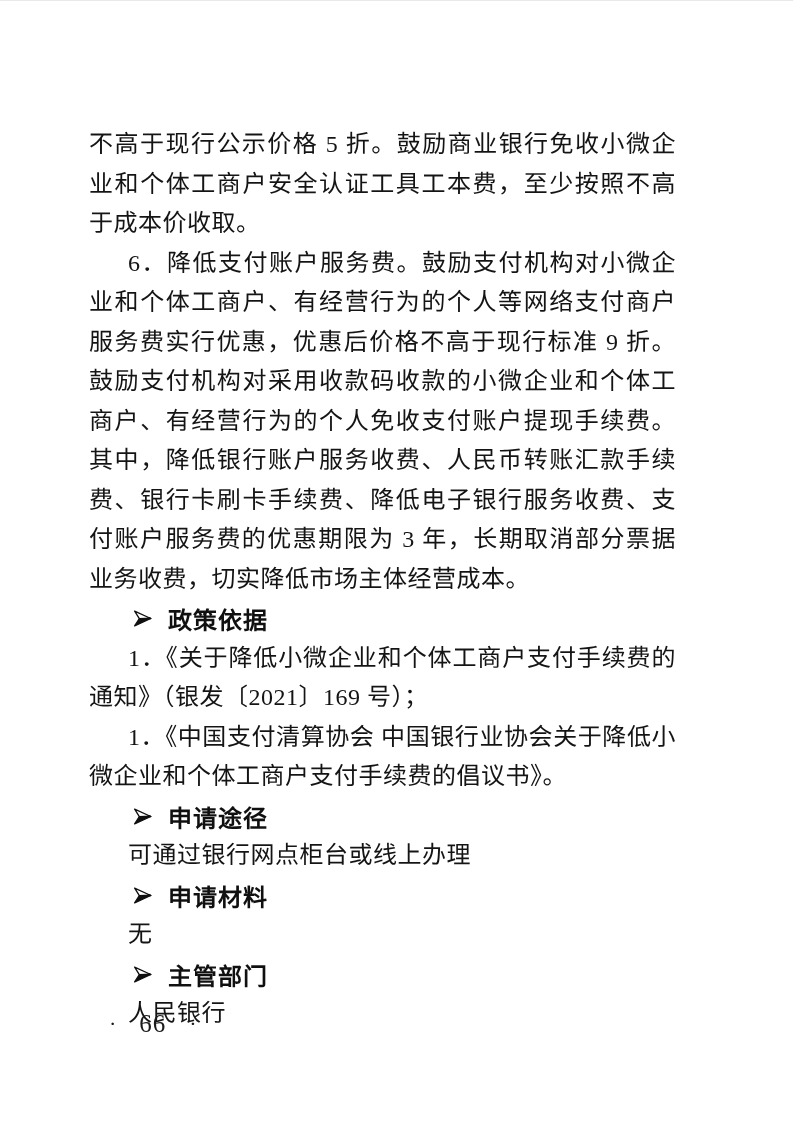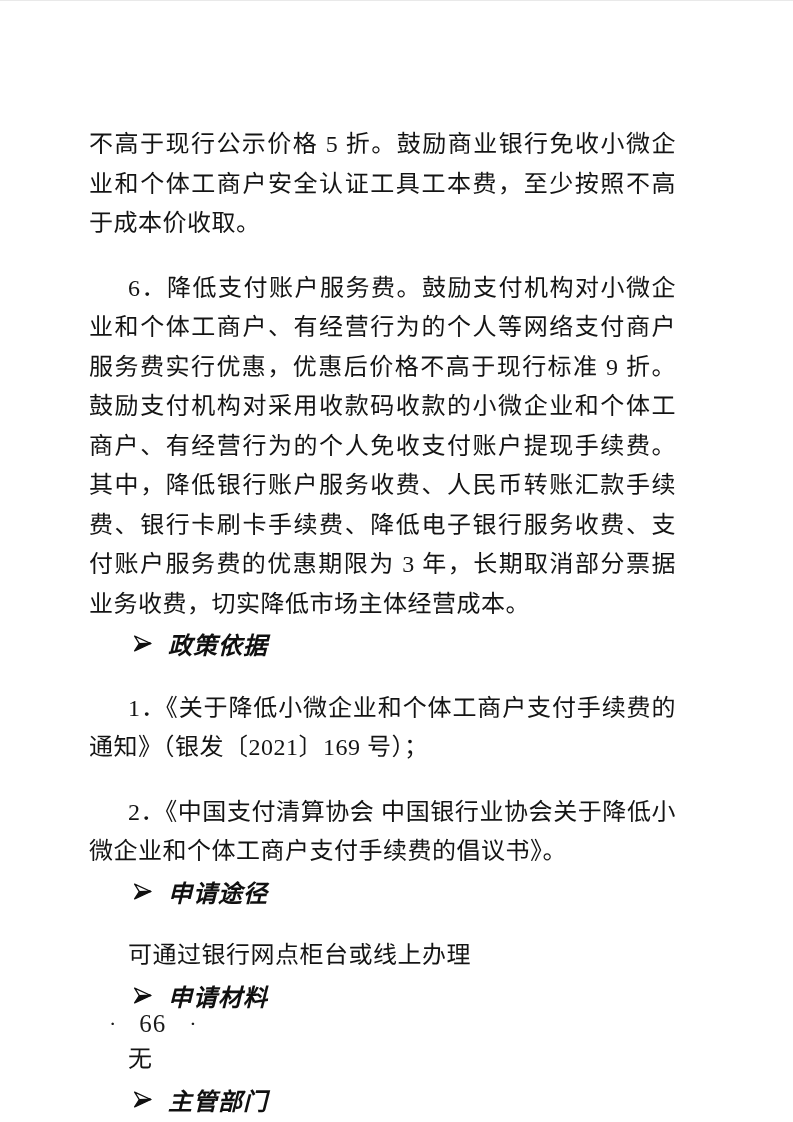--- a/index.html
+++ b/index.html
@@ -21,28 +21,27 @@
     width: 587px;
   }
   .para {
     margin: 0;
     font-size: 24px;
     line-height: 39.5px;
     text-align: justify;
     text-justify: inter-character;
     letter-spacing: 0.5px;
   }
-  .para.indent { text-indent: 39px; margin-top: 25px; }
+  .para.indent { text-indent: 39px; }
   .heading {
     display: flex;
     align-items: center;
     height: 39.5px;
     padding-left: 43px;
     box-sizing: border-box;
-    font-style: italic;
   }
   .heading .arrow {
     width: 21px;
     height: 21px;
     flex: 0 0 auto;
     margin-right: 15px;
   }
   .heading .heading-label {
     font-family: "Liberation Sans", "DejaVu Sans", sans-serif;
     font-weight: 700;
@@ -76,21 +75,21 @@
     <p class="para">不高于现行公示价格 5 折。鼓励商业银行免收小微企业和个体工商户安全认证工具工本费，至少按照不高于成本价收取。</p>
     <p class="para indent">6．降低支付账户服务费。鼓励支付机构对小微企业和个体工商户、有经营行为的个人等网络支付商户服务费实行优惠，优惠后价格不高于现行标准 9 折。鼓励支付机构对采用收款码收款的小微企业和个体工商户、有经营行为的个人免收支付账户提现手续费。其中，降低银行账户服务收费、人民币转账汇款手续费、银行卡刷卡手续费、降低电子银行服务收费、支付账户服务费的优惠期限为 3 年，长期取消部分票据业务收费，切实降低市场主体经营成本。</p>
     <div class="heading">
       <svg viewBox="0 0 24 24" class="arrow">
         <path d="M3 3.5 L21.5 12 L8.4 12.1 Z" fill="#ffffff" stroke="#101010" stroke-width="1.5" stroke-linejoin="round"></path>
         <path d="M3 20.5 L21.5 12 L8.4 12.1 Z" fill="#101010" stroke="#101010" stroke-width="1.5" stroke-linejoin="round"></path>
       </svg>
       <span class="heading-label">政策依据</span>
     </div>
     <p class="para indent">1．《关于降低小微企业和个体工商户支付手续费的通知》（银发〔2021〕169 号）；</p>
-    <p class="para indent">2．《中国支付清算协会 中国银行业协会关于降低小微企业和个体工商户支付手续费的倡议书》。</p>
+    <p class="para indent">1．《中国支付清算协会 中国银行业协会关于降低小微企业和个体工商户支付手续费的倡议书》。</p>
     <div class="heading">
       <svg viewBox="0 0 24 24" class="arrow">
         <path d="M3 3.5 L21.5 12 L8.4 12.1 Z" fill="#ffffff" stroke="#101010" stroke-width="1.5" stroke-linejoin="round"></path>
         <path d="M3 20.5 L21.5 12 L8.4 12.1 Z" fill="#101010" stroke="#101010" stroke-width="1.5" stroke-linejoin="round"></path>
       </svg>
       <span class="heading-label">申请途径</span>
     </div>
     <p class="para indent">可通过银行网点柜台或线上办理</p>
     <div class="heading">
       <svg viewBox="0 0 24 24" class="arrow">

